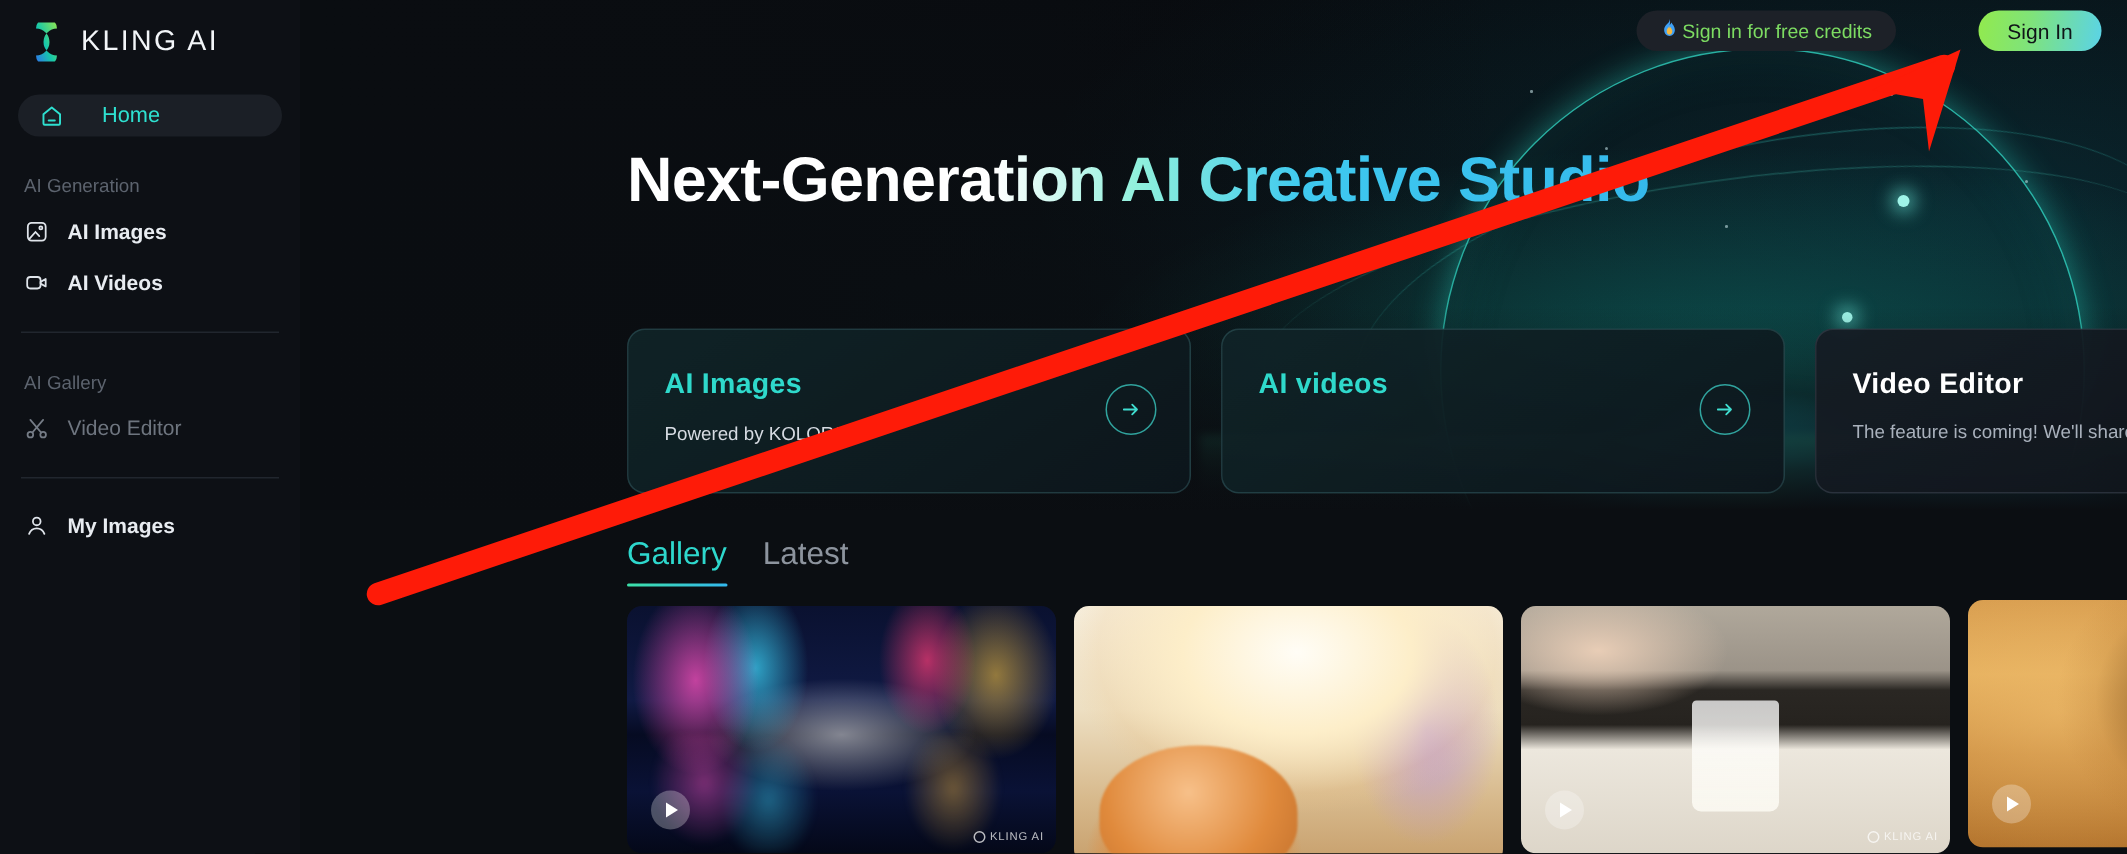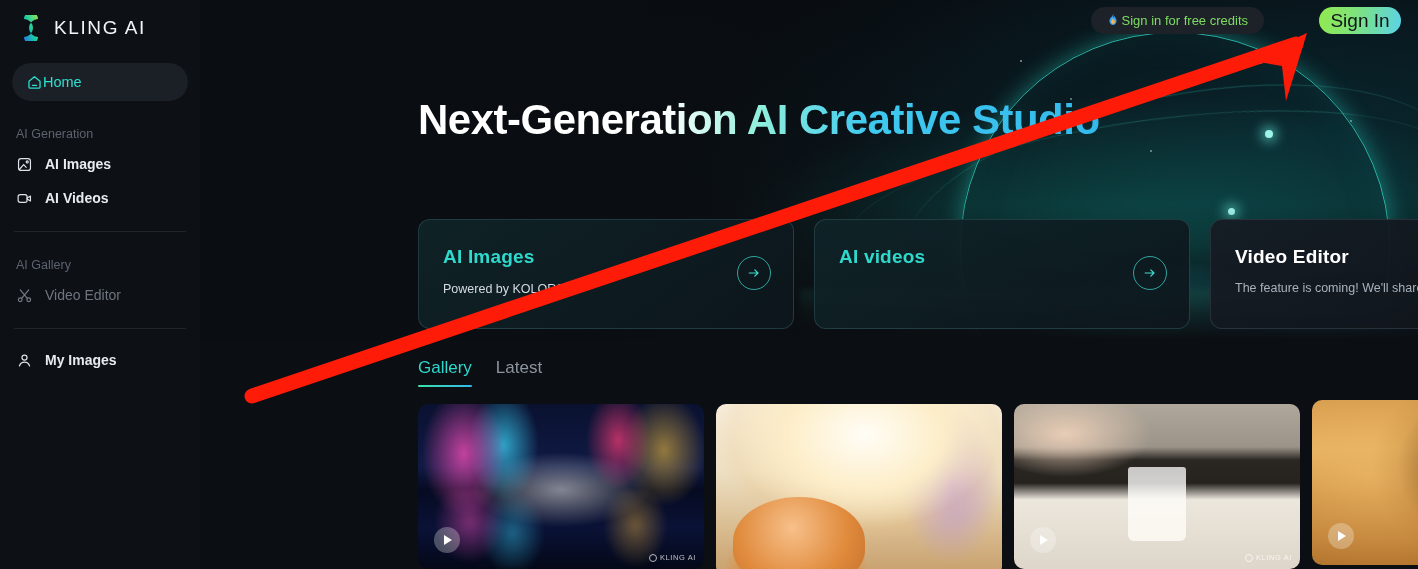--- a/index.html
+++ b/index.html
@@ -17,22 +17,22 @@
     background:#0d1015;
     position:relative; z-index:5;
     padding:0 12px;
   }
   .brand { display:flex; align-items:center; gap:10px; height:55px; padding-left:6px; }
   .brand-mark { width:26px; height:26px; flex:0 0 26px; position:relative; }
   .brand-name {
     font-size:19px; letter-spacing:1.6px; color:#f2f5f8; font-weight:400;
   }
   .nav-home {
-    display:flex; align-items:center; gap:0;
-    height:38px; margin-top:8px; padding-left:14px;
+    display:flex; align-items:center; gap:25px;
+    height:28px; margin-top:8px; padding-left:14px;
     border-radius:19px;
     background:#1b1f26;
     color:#2ee0d0; font-size:14.5px;
   }
   .nav-section {
     color:#5c636e; font-size:12.5px;
     padding-left:4px; margin-top:26px; margin-bottom:6px;
   }
   .nav-item {
     display:flex; align-items:center; gap:12px;
@@ -122,21 +122,21 @@
   .card-sub sup { font-size:8px; vertical-align:super; }
   .card-arrow {
     position:absolute; right:22px; top:36px; width:34px; height:34px; border-radius:50%;
     border:1px solid rgba(60,210,200,0.75);
     display:flex; align-items:center; justify-content:center;
   }
 
   
   .gallery-bar { position:absolute; left:218px; top:358px; width:1182px; height:36px; z-index:4; }
   .tabs { display:flex; gap:24px; align-items:flex-start; }
-  .tab { font-size:17px; color:#8d949e; position:relative; padding-bottom:9px; }
+  .tab { font-size:21px; color:#8d949e; position:relative; padding-bottom:9px; }
   .tab.active { color:#2ed8cd; }
   .tab.active::after {
     content:""; position:absolute; left:0; bottom:0; width:100%; height:2.5px; border-radius:2px;
     background:linear-gradient(90deg,#3ce0a8,#33b8ee);
   }
 
   .grid { position:absolute; left:218px; top:404px; display:flex; gap:12px; z-index:4; }
   .thumb { width:286px; height:165px; border-radius:10px; overflow:hidden; position:relative; background:#111; }
   .thumb.tall { height:172px; }
   .play {
@@ -384,21 +384,21 @@
     <span>
       <svg viewBox="0 0 14 16" width="12" height="13">
         <path d="M7 0.6c.6 2.6-1.3 3.4-2.6 5C3.2 7 2.6 8.2 2.6 9.8c0 2.8 2 4.9 4.4 4.9s4.4-2.1 4.4-4.9c0-2.7-1.8-4.3-2.8-6.1-.4.9-.9 1.5-1.5 2C7.6 4 7.7 2 7 0.6z" fill="#3fa0f5"></path>
         <path d="M7 5.6c.4 1.5-.8 2-1.5 2.9-.5.7-.8 1.4-.8 2.3 0 1.6 1 2.8 2.3 2.8s2.3-1.2 2.3-2.8c0-1.5-1-2.4-1.6-3.5-.2.5-.5.8-.9 1.1.3-.9.4-2 .2-2.8z" fill="#f4b942"></path>
       </svg>
     </span>
     <span style="font-size:13px;color:#7ddc62;">Sign in for free credits</span>
   </div>
 
   <div style="position:absolute;right:17px;top:7px;z-index:20;width:82px;height:27px;border-radius:14px;background:linear-gradient(100deg,#92ea4d 0%,#7fe37a 42%,#5ad3e8 100%);display:flex;align-items:center;justify-content:center;">
-    <span style="font-size:19px;color:#0f1418;">Sign In</span>
+    <span style="font-size:14px;color:#0f1418;">Sign In</span>
   </div>
 
   <svg class="anno" viewBox="0 0 1418 569">
     <g>
       <line x1="252" y1="396" x2="1296" y2="44" stroke="#fe1b08" stroke-width="15" stroke-linecap="round"></line>
       <path d="M1307 33 L1248 60 L1282 66 L1286 101 Z" fill="#fe1b08"></path>
     </g>
   </svg>
 
 </div>

